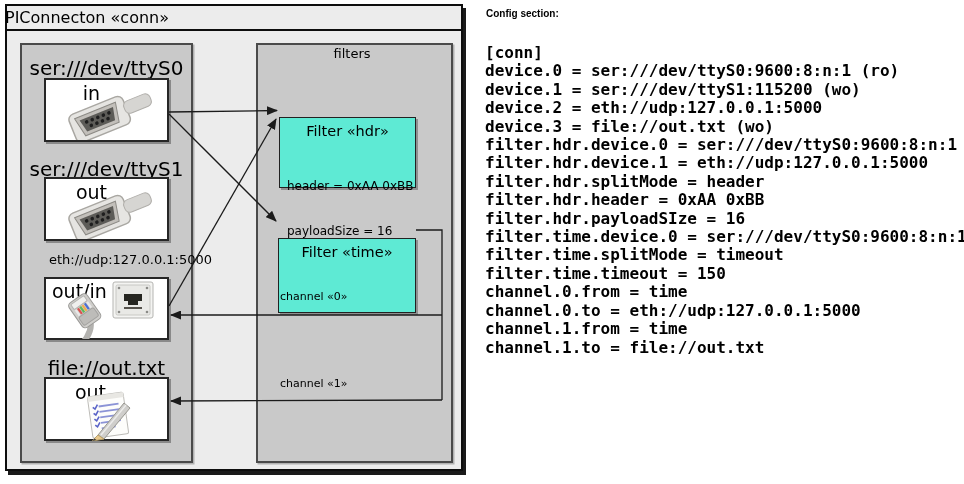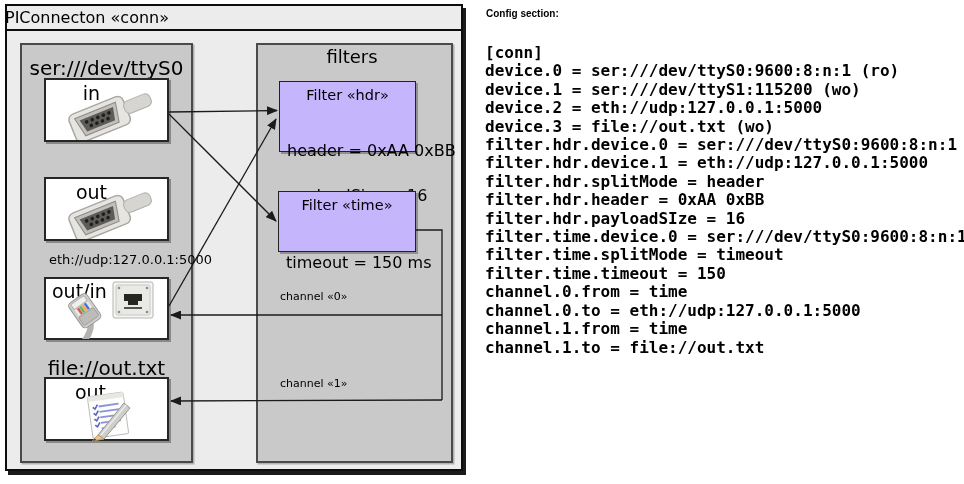--- a/index.html
+++ b/index.html
@@ -18,41 +18,42 @@
   }
   .outer-title { left:5px; top:8px; width:458px; font-size:16px; }
   .title-sep { left:7px; top:29px; width:454px; height:2px; background:#0d0d0d; }
 
   .panel {
     background:#c9c9c9; border:2px solid #4a4a4a;
     box-shadow:1.5px 1.5px 0 rgba(0,0,0,0.25);
   }
   .devices-panel { left:20px; top:43px; width:173px; height:420px; }
   .filters-panel { left:256px; top:43px; width:197px; height:420px; }
-  .filters-title { left:256px; top:46px; width:192px; text-align:center; font-size:18px; }
+  .filters-title { left:256px; top:46px; width:192px; text-align:center; font-size:13px; }
 
   .dev-label { left:20px; width:173px; text-align:center; font-size:20px; }
   .dev-label.small { font-size:13px;margin-left:24px; }
   .dev-box {
     background:#ffffff; border:2px solid #262626;
     box-shadow:2px 2px 0 rgba(60,60,60,0.45);
     left:44px; width:125px;
   }
   .dir { position:absolute; font-size:19px; line-height:22px; }
   .dir.centered { left:0; top:2px; width:100%; text-align:center; padding-right:30px; }
   .dir.topleft { left:6px; top:1px; }
 
   .filter-box {
-    background:#c4b5fd; border:1.5px solid #222;
+    background:#5eead4; border:1.5px solid #222;
     box-shadow:2px 2px 0 rgba(60,60,60,0.4);
+    margin-top:36px;
   }
   .filter-title { position:absolute; left:0; top:5px; width:100%; text-align:center; font-size:14.5px; }
-  .filter-attrs { position:absolute; left:7px; font-size:16px; line-height:15px; white-space:pre; }
+  .filter-attrs { position:absolute; left:7px; font-size:12px; line-height:15px; white-space:pre; }
   .f-hdr  { left:279px; top:81px;  width:137px; height:71px; }
-  .f-time { left:278px; top:191px; width:138px; height:61px; }
+  .f-time { left:278px; top:202px; width:138px; height:75px; }
   .f-hdr  .filter-attrs { top:31px; }
   .f-time .filter-attrs { top:33px; }
 
   .channel-label { left:280px; width:137px; font-size:11px; }
   .ch0 { top:290px; } .ch1 { top:377px; }
 
   svg.wires { left:0; top:0; pointer-events:none; }
 
   
   .config-heading {
@@ -96,20 +97,21 @@
           <circle cx="29" cy="26.5" r="1.8"></circle>
             <circle cx="35" cy="26.5" r="1.8"></circle>
             <circle cx="41" cy="26.5" r="1.8"></circle>
             <circle cx="47" cy="26.5" r="1.8"></circle>
         </g>
         <rect x="66" y="17" width="28" height="13" rx="5" fill="#d6d5d2" stroke="#b0aeaa"></rect>
       </g>
     </svg>
   </div>
 
+  <div class="abs dev-label" style="top:157px">ser:///dev/ttyS1</div>
   <div class="abs dev-box" style="top:177px;height:64px">
     <span class="dir centered">out</span>
     <svg class="abs" style="left:14px;top:12px" width="96" height="48" viewBox="0 0 96 48">
       <g transform="rotate(-22 48 24)">
         <rect x="10" y="9" width="58" height="30" rx="6" fill="#e6e5e2" stroke="#a9a7a2" stroke-width="1.5"></rect>
         <path d="M16 14 L60 14 L56 34 L20 34 Z" fill="#c2bfba" stroke="#8c8a85"></path>
         <path d="M20 17.5 L56 17.5 L53 30.5 L23 30.5 Z" fill="#5d5c58"></path>
         <g fill="#1e1e1e">
           <circle cx="26" cy="21.5" r="1.8"></circle>
             <circle cx="32" cy="21.5" r="1.8"></circle>
@@ -189,23 +191,20 @@
 
   <div class="abs filter-box f-hdr">
     <div class="filter-title">Filter «hdr»</div>
     <div class="filter-attrs">
       <div>header = 0xAA 0xBB</div>
       <div>payloadSize = 16</div>
     </div>
   </div>
   <div class="abs filter-box f-time">
     <div class="filter-title">Filter «time»</div>
-    <div class="filter-attrs">
-      <div>timeout = 150 ms</div>
-    </div>
   </div>
 
   <div class="abs channel-label ch0">channel «0»</div>
   <div class="abs channel-label ch1">channel «1»</div>
 
   <svg class="abs wires" width="470" height="484" viewBox="0 0 470 484">
     <defs>
       <marker id="ah" markerUnits="userSpaceOnUse" markerWidth="11" markerHeight="9" refX="10" refY="4.5" orient="auto">
         <path d="M0,0 L11,4.5 L0,9 Z" fill="#1b1b1b"></path>
       </marker>

